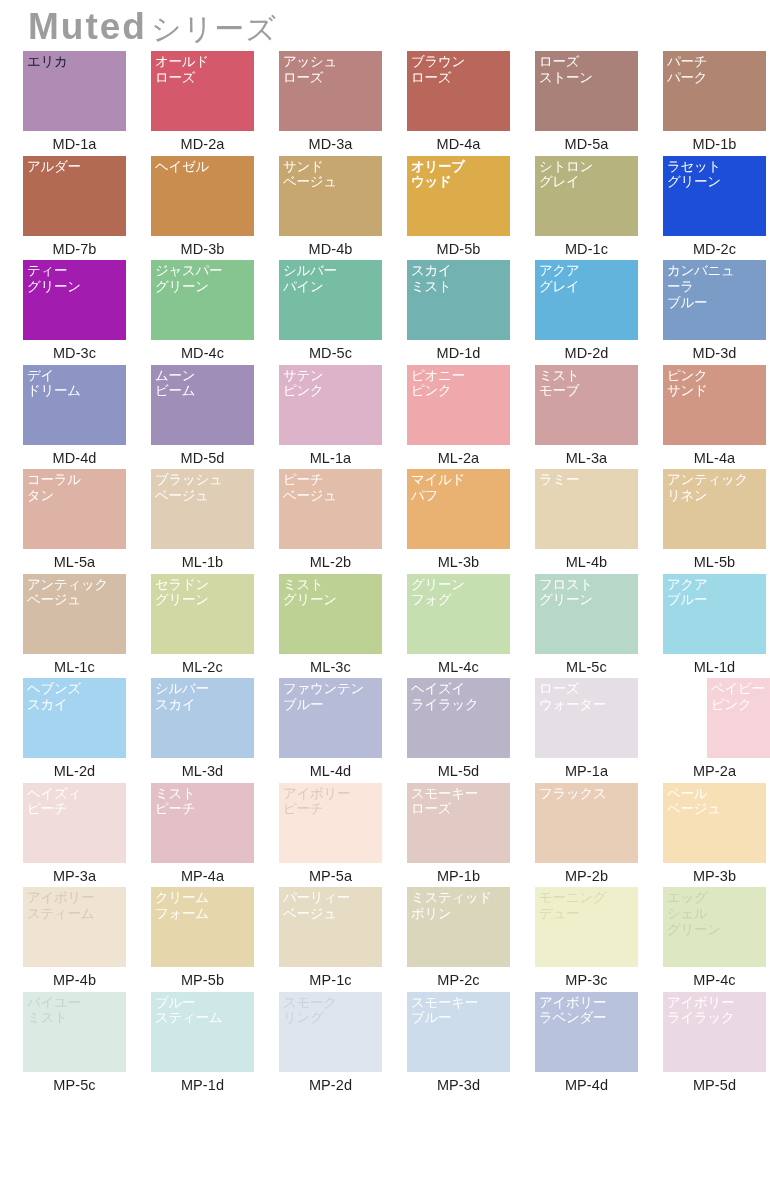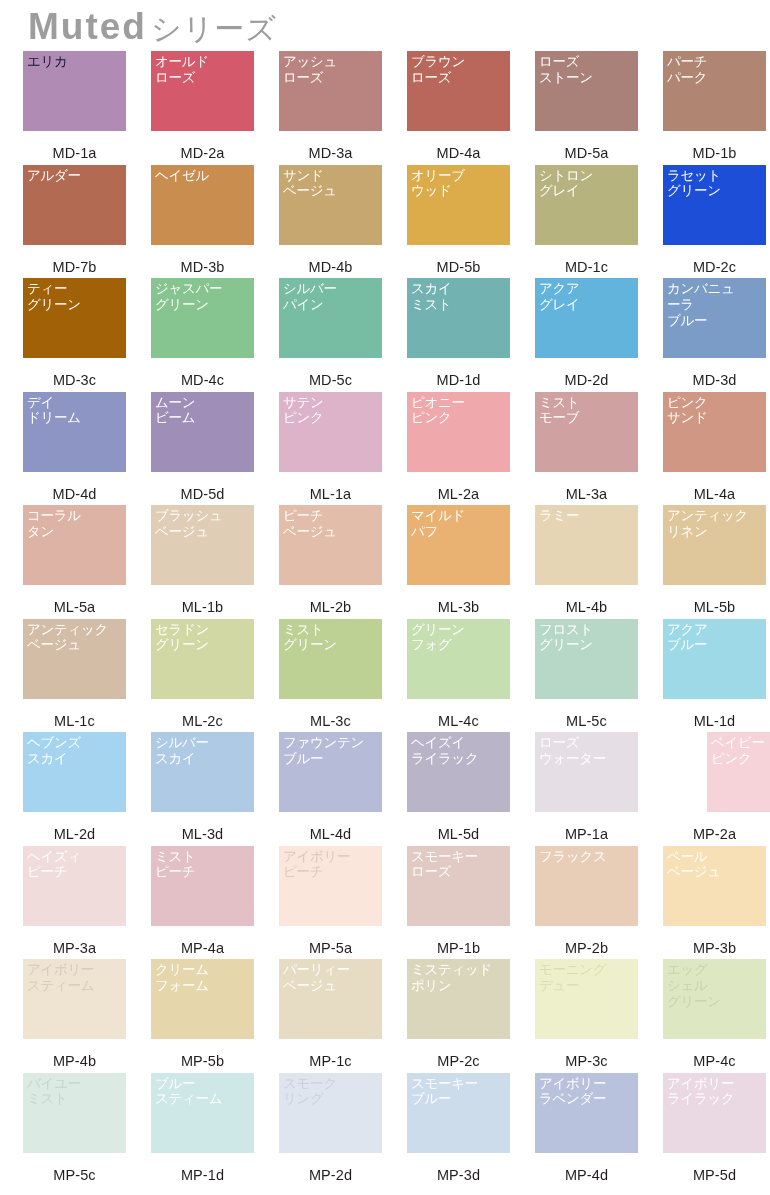--- a/index.html
+++ b/index.html
@@ -69,21 +69,21 @@
     letter-spacing: -0.3px;
     white-space: pre-line;
     word-break: keep-all;
   }
   .code {
     width: 103px;
     text-align: center;
     font-size: 14.5px;
     color: #231f20;
     line-height: 1;
-    padding-top: 15px;
+    padding-top: 6px;
     letter-spacing: 0.1px;
   }
 </style>
 </head>
 <body>
 
 <div id="page">
 
   <div class="header">
     <span class="title-latin">Muted</span>
@@ -145,42 +145,42 @@
         <div class="code">MD-3b</div>
       </div>
       <div class="cell">
         <div class="swatch" style="background: rgb(198, 167, 112);">
           <div class="swatch-name" style="color: rgb(255, 255, 255);">サンド
 ベージュ</div>
         </div>
         <div class="code">MD-4b</div>
       </div>
       <div class="cell">
-        <div class="swatch" style="background: rgb(220, 171, 74);">
+        <div class="swatch" style="background: rgb(220, 171, 74); font-weight: bold;">
           <div class="swatch-name" style="color: rgb(255, 255, 255);">オリーブ
 ウッド</div>
         </div>
         <div class="code">MD-5b</div>
       </div>
       <div class="cell">
         <div class="swatch" style="background: rgb(182, 179, 126);">
           <div class="swatch-name" style="color: rgb(255, 255, 255);">シトロン
 グレイ</div>
         </div>
         <div class="code">MD-1c</div>
       </div>
       <div class="cell">
         <div class="swatch" style="background: #1d4ed8;">
           <div class="swatch-name" style="color: rgb(255, 255, 255);">ラセット
 グリーン</div>
         </div>
         <div class="code">MD-2c</div>
       </div>
       <div class="cell">
-        <div class="swatch" style="background: #a16207;">
+        <div class="swatch" style="background: #a21caf;">
           <div class="swatch-name" style="color: rgb(255, 255, 255);">ティー
 グリーン</div>
         </div>
         <div class="code">MD-3c</div>
       </div>
       <div class="cell">
         <div class="swatch" style="background: rgb(134, 196, 144);">
           <div class="swatch-name" style="color: rgb(255, 255, 255);">ジャスパー
 グリーン</div>
         </div>

